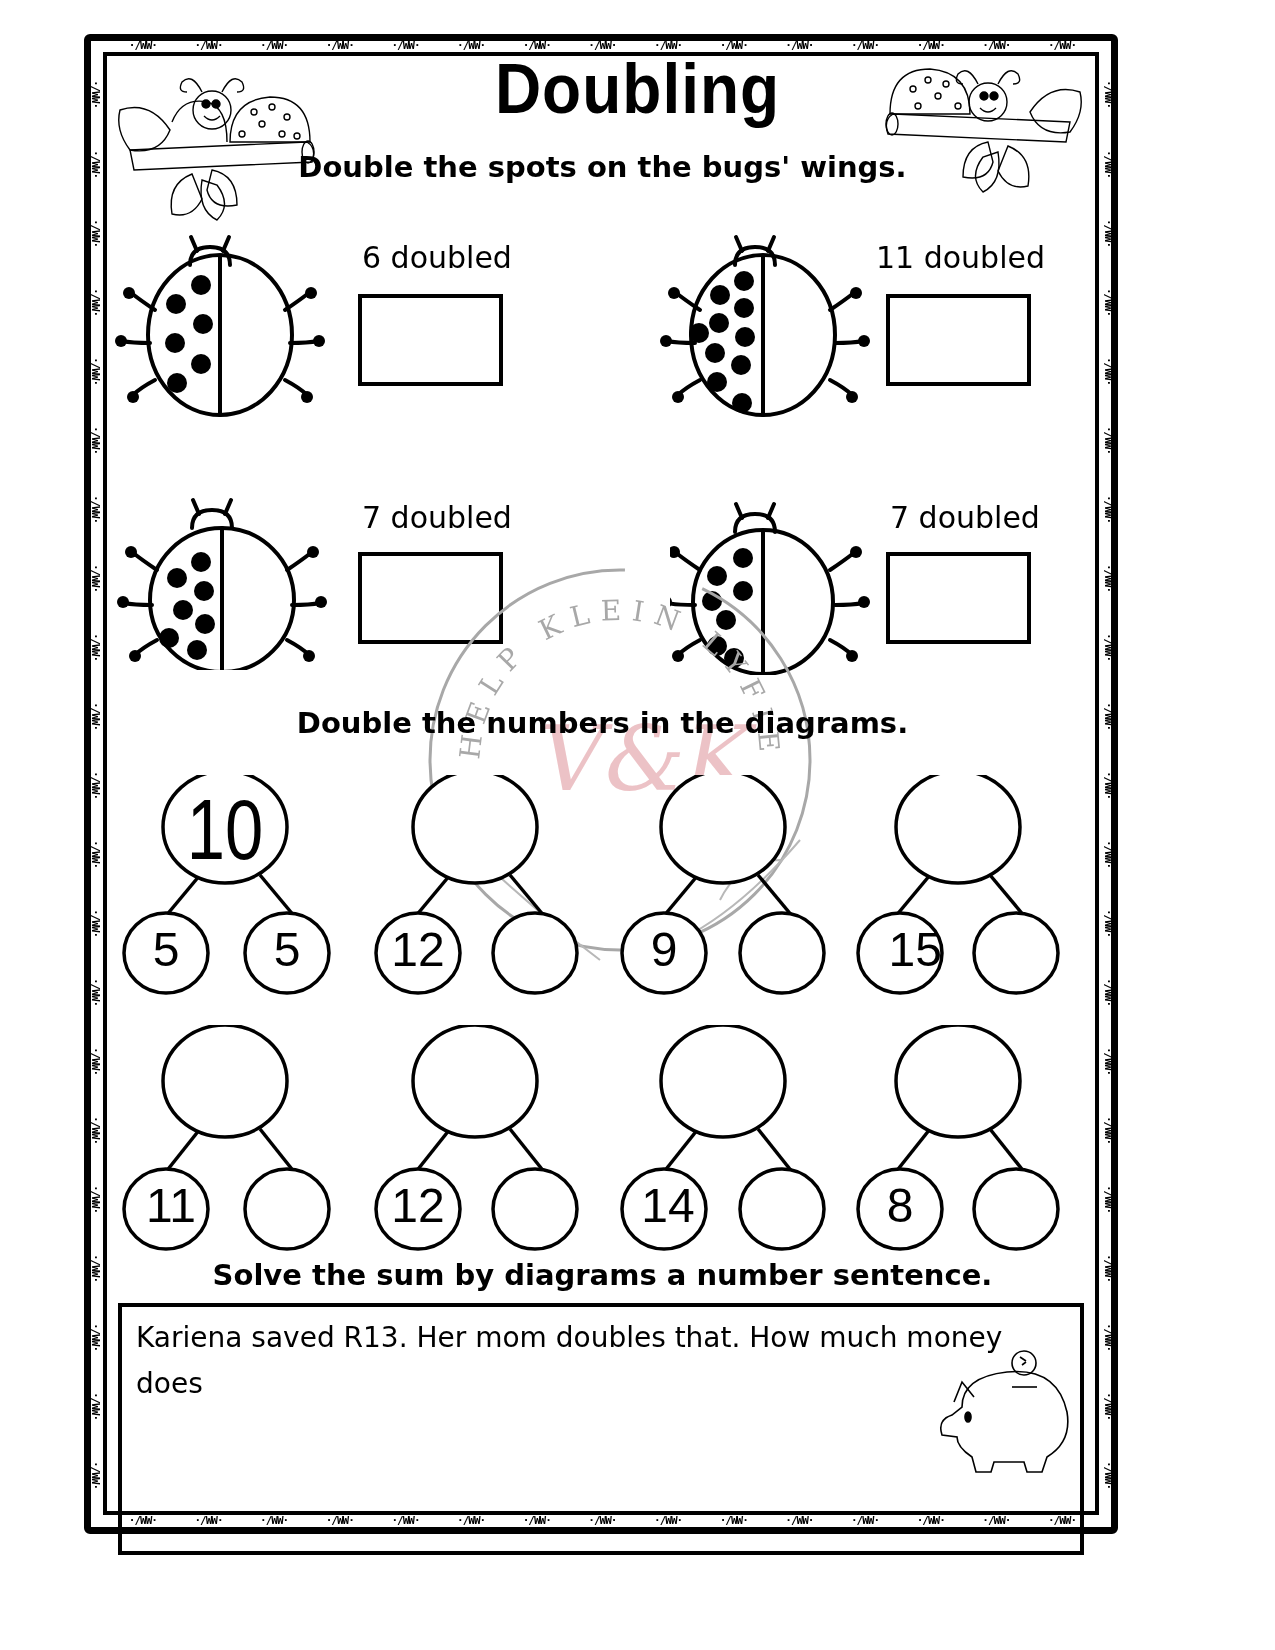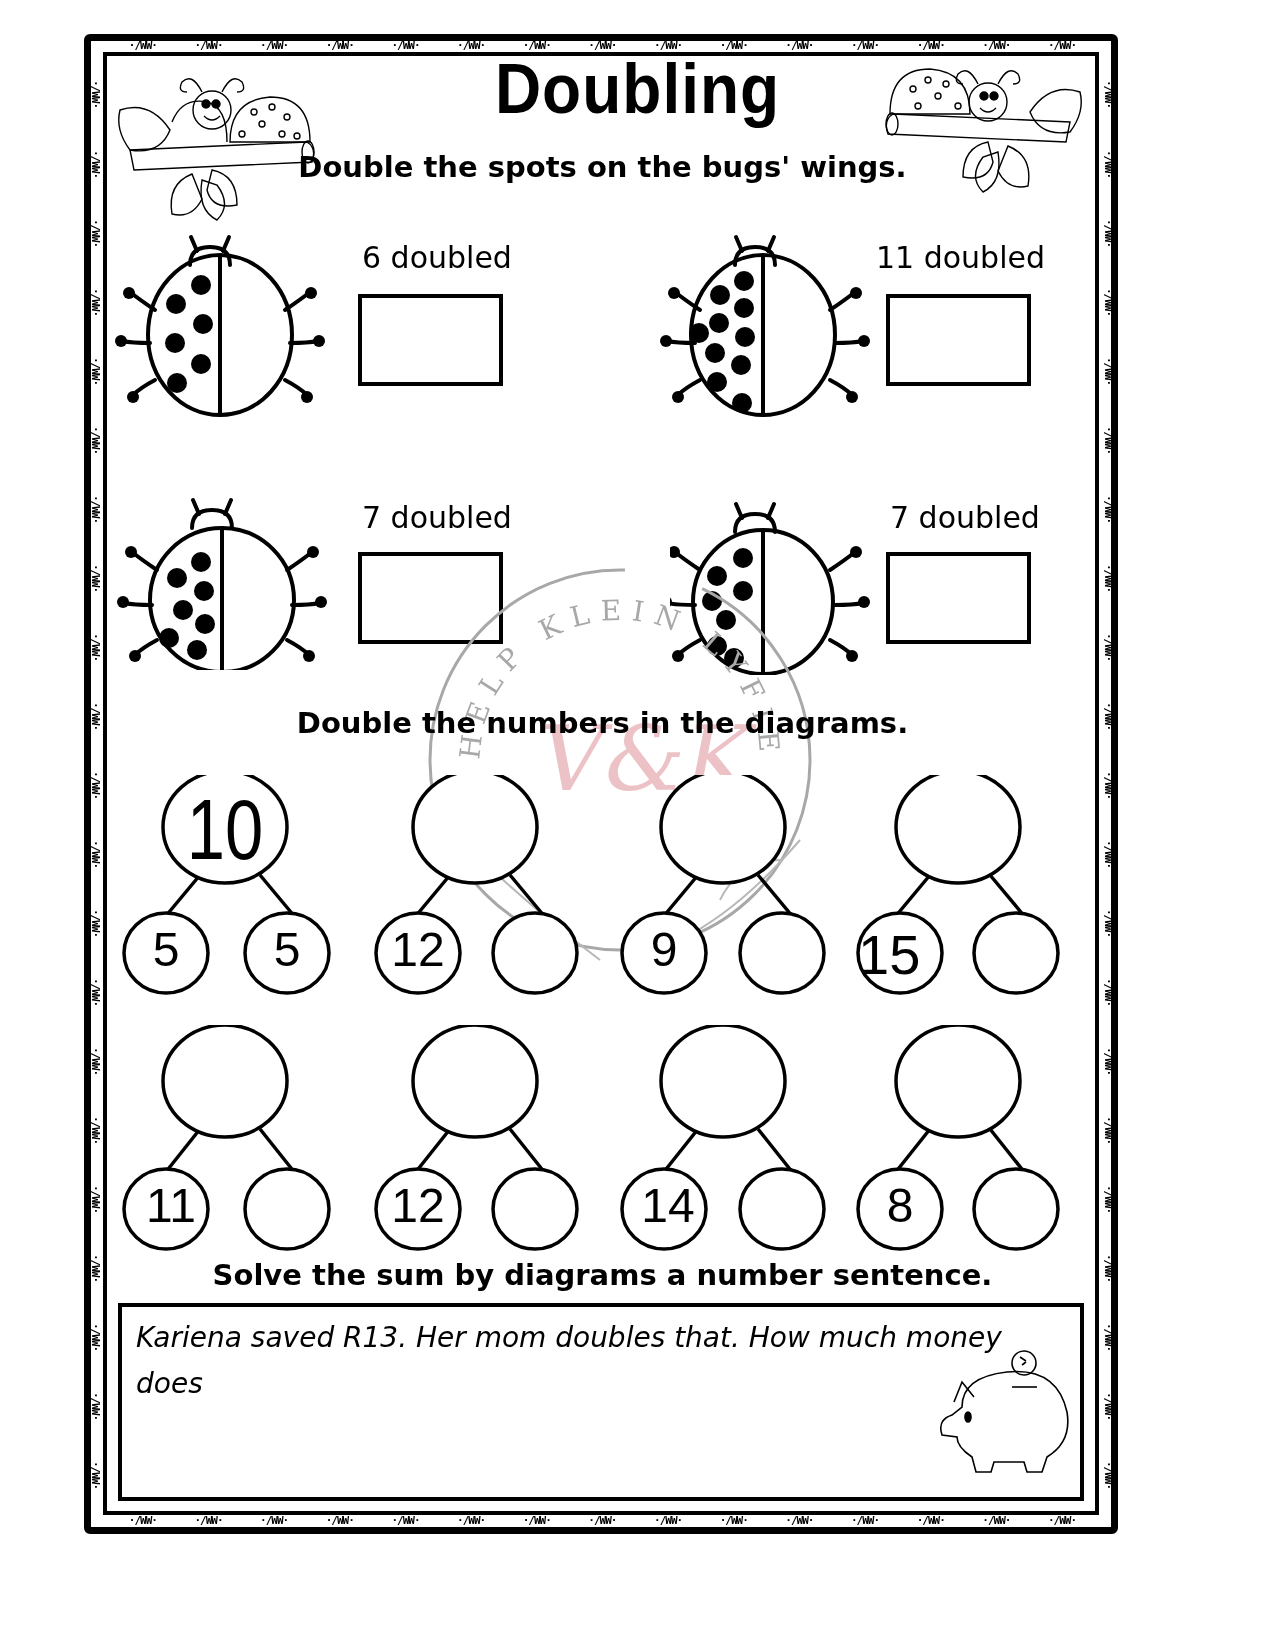--- a/index.html
+++ b/index.html
@@ -16,21 +16,21 @@
   .strip-right { left: 1101px; top: 60px; width: 14px; height: 1450px; flex-direction: column; }
   .strip-left span, .strip-right span { writing-mode: vertical-rl; }
 
   .title { position: absolute; left: 0; width: 1275px; top: 52px; text-align: center; font-family: "Liberation Sans", sans-serif; font-weight: bold; font-size: 64px; letter-spacing: 1px; transform: scaleY(1.1); }
   .instr { position: absolute; left: 0; width: 1205px; text-align: center; font-family: "DejaVu Sans", sans-serif; font-size: 29px; font-weight: bold; }
 
   .bug-label { position: absolute; font-family: "DejaVu Sans", sans-serif; font-size: 30px; }
   .answer-box { position: absolute; width: 145px; height: 92px; border: 4px solid #000; box-sizing: border-box; background: transparent; }
 
   .diag-num { font-family: "Liberation Sans", sans-serif; }
-  .story-box { position: absolute; left: 118px; top: 1303px; width: 966px; height: 198px; border: 4px solid #000; box-sizing: border-box; font-style: italic; }
+  .story-box { position: absolute; left: 118px; top: 1303px; width: 966px; height: 252px; border: 4px solid #000; box-sizing: border-box; }
   .story-text { position: absolute; left: 14px; top: 8px; width: 930px; font-family: "DejaVu Sans", sans-serif; font-size: 28px; line-height: 46px; }
   .watermark { position: absolute; left: 420px; top: 560px; width: 400px; height: 460px; pointer-events: none; }
 </style>
 </head>
 <body>
 
 <div class="frame-outer"></div>
 <div class="frame-inner"></div>
 <div class="border-strip strip-top">
   <span>·/WW·</span>
@@ -336,21 +336,21 @@
     <ellipse cx="780" cy="178" rx="42" ry="40"></ellipse>
       <ellipse cx="896" cy="178" rx="42" ry="40"></ellipse>
   </g>
 </svg>
 
 <div class="abs diag-num" style="left:163px;top:780px;width:124px;text-align:center;font-size:86px;transform:scaleX(0.8)">10</div>
 <div class="abs diag-num" style="left:124px;top:922px;width:84px;text-align:center;font-size:48px">5</div>
 <div class="abs diag-num" style="left:245px;top:922px;width:84px;text-align:center;font-size:48px">5</div>
 <div class="abs diag-num" style="left:376px;top:922px;width:84px;text-align:center;font-size:48px">12</div>
 <div class="abs diag-num" style="left:622px;top:922px;width:84px;text-align:center;font-size:48px">9</div>
-<div class="abs diag-num" style="left:858px;top:922px;width:84px;text-align:left;font-size:56px">15</div>
+<div class="abs diag-num" style="left:858px;top:922px;width:84px;text-align:right;font-size:48px">15</div>
 
 <div class="abs" style="left:413px;top:777px;width:124px;height:112px;border-radius:50%"></div>
 <div class="abs" style="left:493px;top:913px;width:84px;height:80px;border-radius:50%"></div>
 <div class="abs" style="left:661px;top:777px;width:124px;height:112px;border-radius:50%"></div>
 <div class="abs" style="left:740px;top:913px;width:84px;height:80px;border-radius:50%"></div>
 <div class="abs" style="left:896px;top:777px;width:124px;height:112px;border-radius:50%"></div>
 <div class="abs" style="left:974px;top:913px;width:84px;height:80px;border-radius:50%"></div>
 
 <svg class="abs" style="left:120px;top:1025px" width="950" height="230" viewBox="0 0 950 230">
   <g fill="#fff" stroke="#000" stroke-width="3.5">

